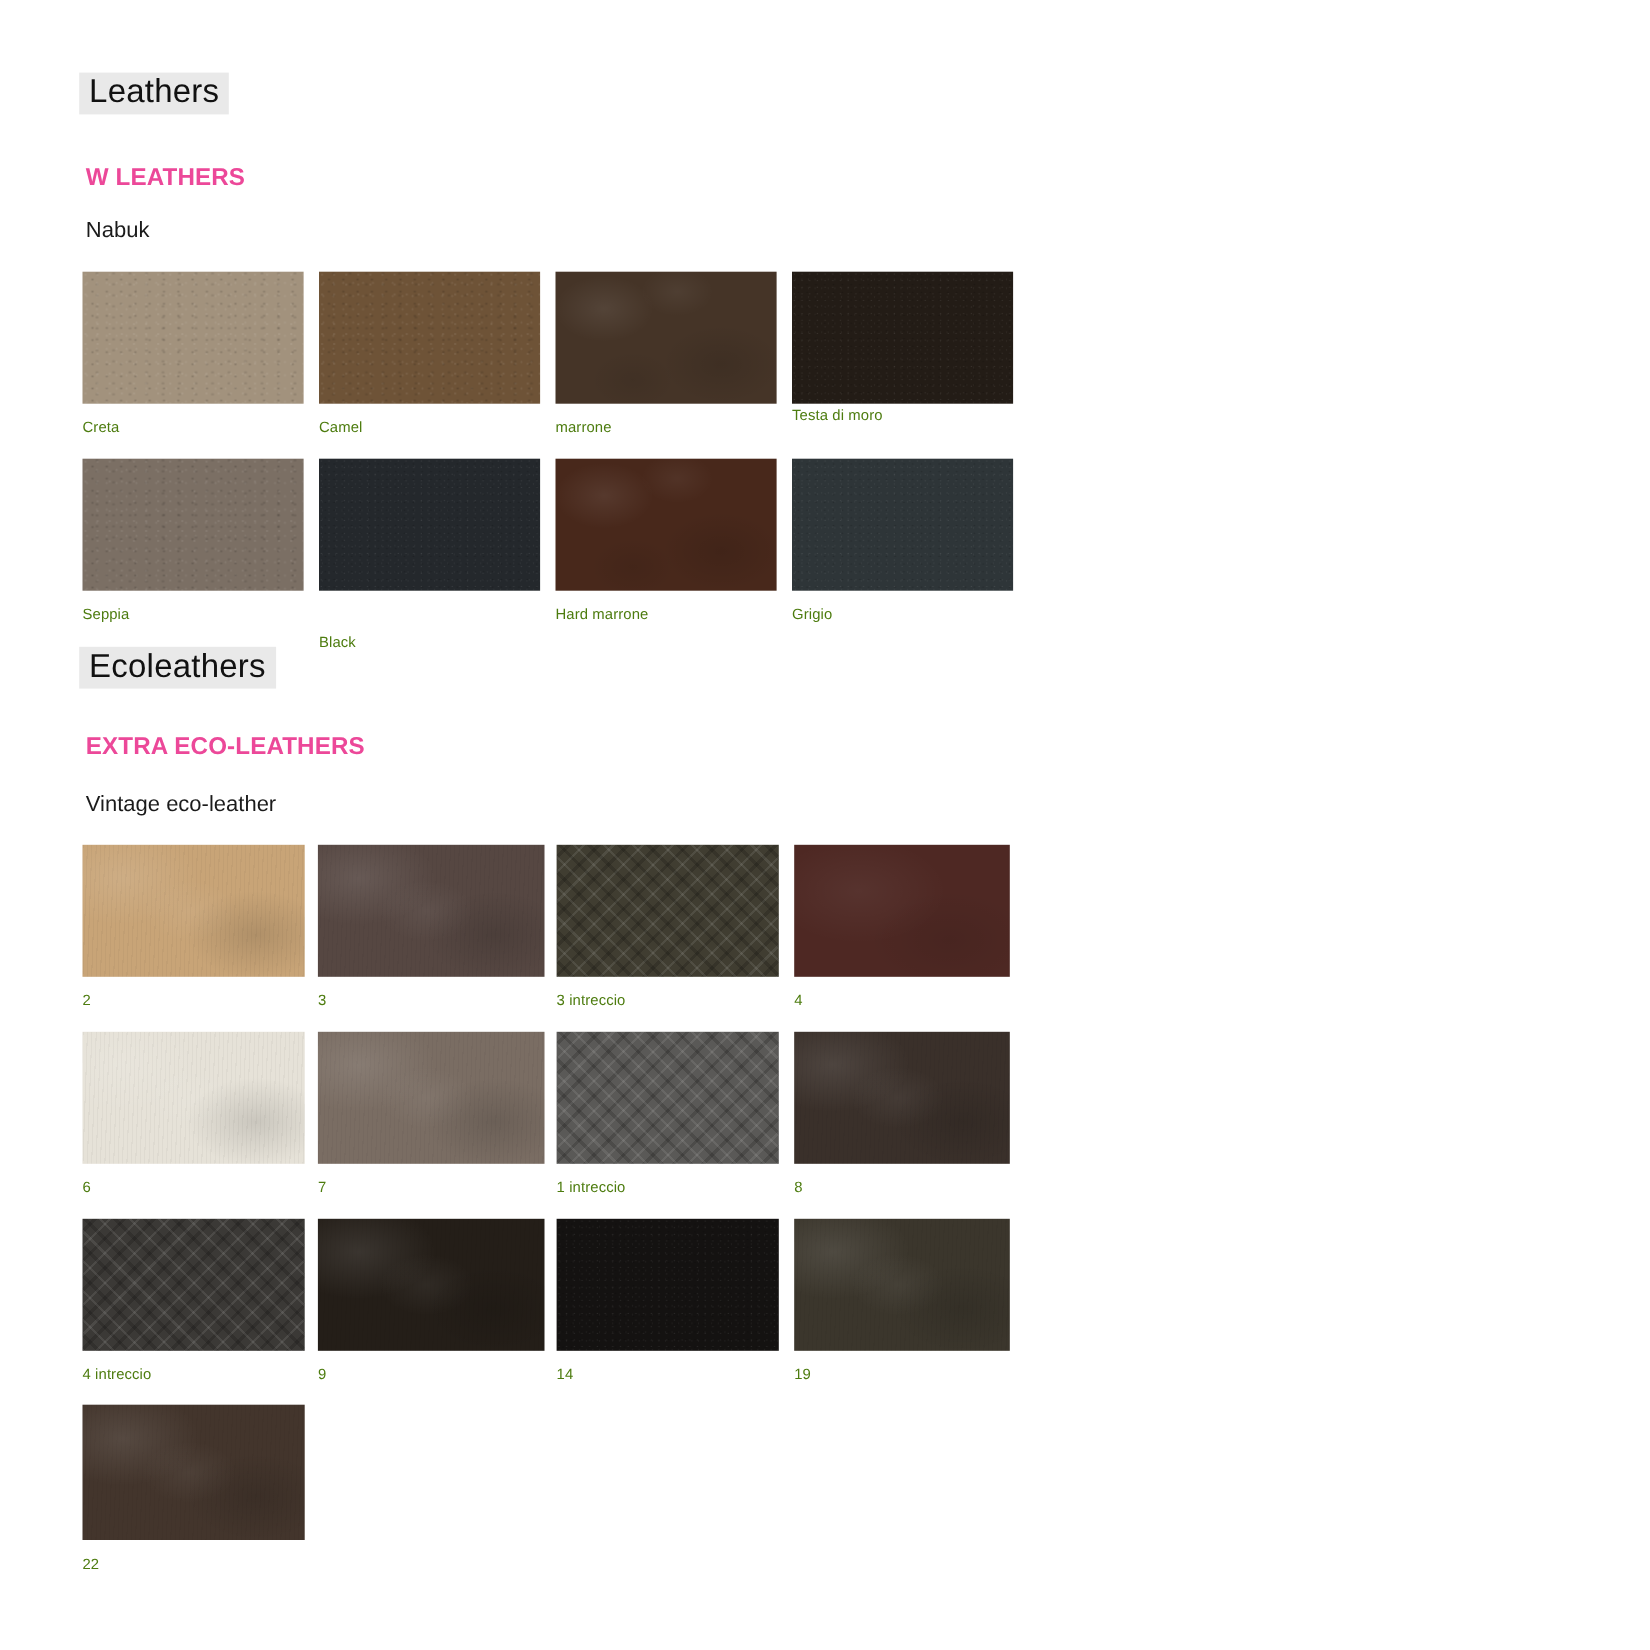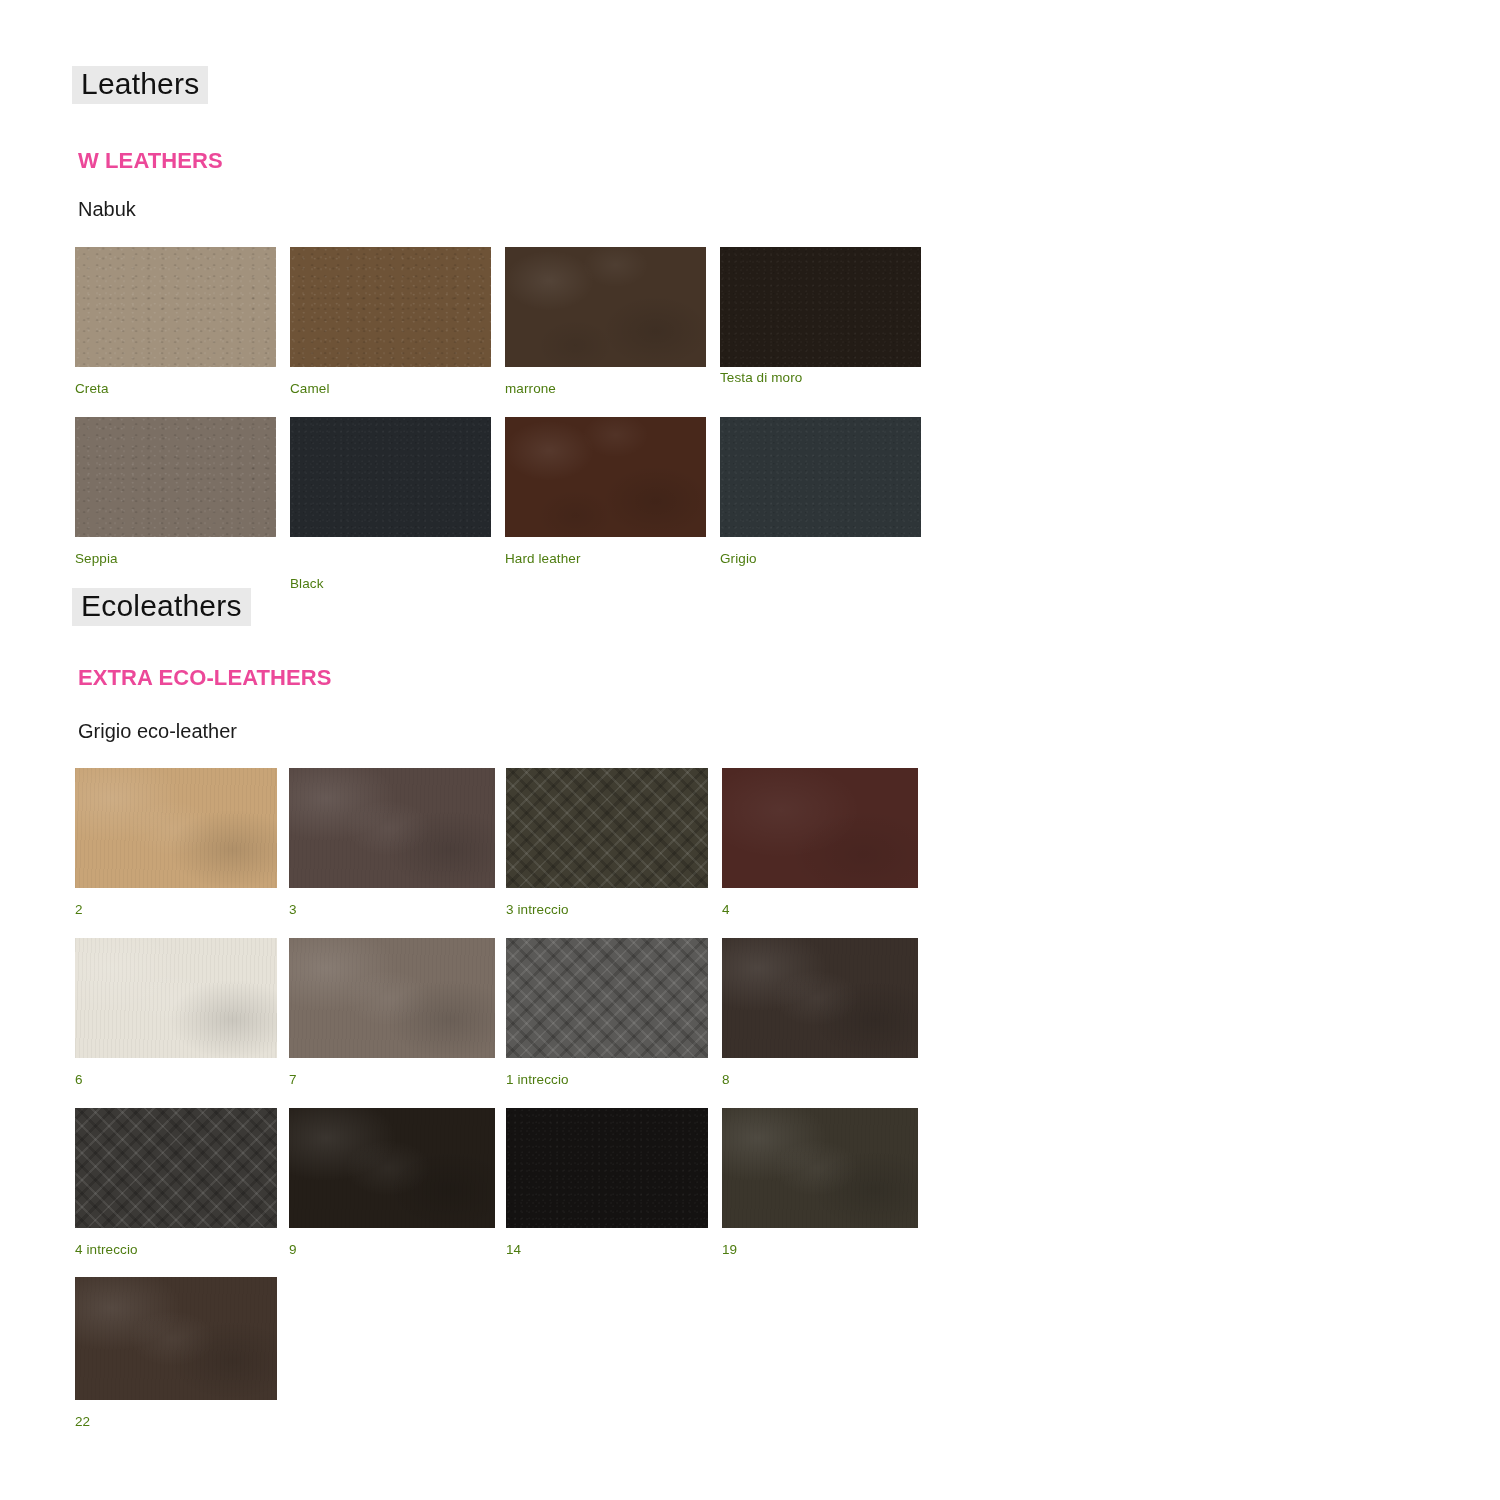--- a/index.html
+++ b/index.html
@@ -167,30 +167,30 @@
       <div class="chip" style="background: rgb(36, 40, 44);">
         <div class="grain g-pebble-fine"></div>
       </div>
     </div>
     <div class="caption" style="left: 290px; top: 576px;">Black</div>
     <div class="swatch" style="left: 505px; top: 417px; width: 201px; height: 120px;">
       <div class="chip" style="background: rgb(72, 40, 27);">
         <div class="grain g-soft"></div>
       </div>
     </div>
-    <div class="caption" style="left: 505px; top: 551px;">Hard leather</div>
+    <div class="caption" style="left: 505px; top: 551px;">Hard marrone</div>
     <div class="swatch" style="left: 720px; top: 417px; width: 201px; height: 120px;">
       <div class="chip" style="background: rgb(46, 53, 56);">
         <div class="grain g-pebble-fine"></div>
       </div>
     </div>
     <div class="caption" style="left: 720px; top: 551px;">Grigio</div>
     <div class="section-title" style="top: 588px; text-align: right;">Ecoleathers</div>
     <div class="group-title" style="top: 665px;">EXTRA ECO-LEATHERS</div>
-    <div class="family-title" style="top: 720px;">Grigio eco-leather</div>
+    <div class="family-title" style="top: 720px;">Vintage eco-leather</div>
     <div class="swatch" style="left: 75px; top: 768px; width: 202px; height: 120px;">
       <div class="chip" style="background: rgb(200, 164, 119);">
         <div class="grain g-vintage"></div>
       </div>
     </div>
     <div class="caption" style="left: 75px; top: 902px;">2</div>
     <div class="swatch" style="left: 289px; top: 768px; width: 206px; height: 120px;">
       <div class="chip" style="background: rgb(86, 71, 66);">
         <div class="grain g-vintage"></div>
       </div>

